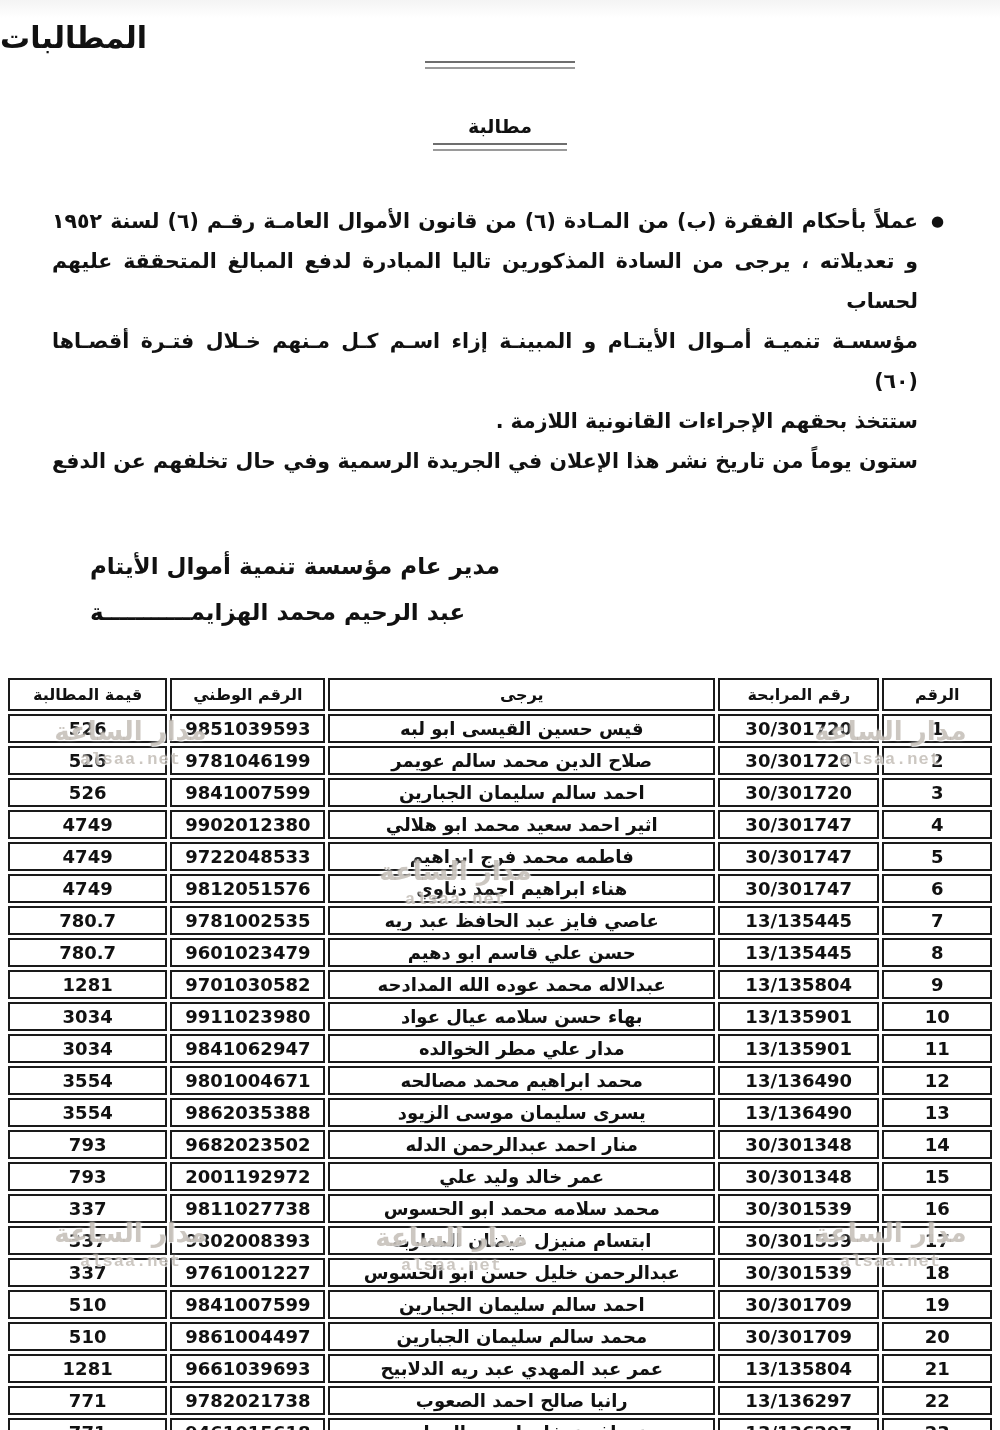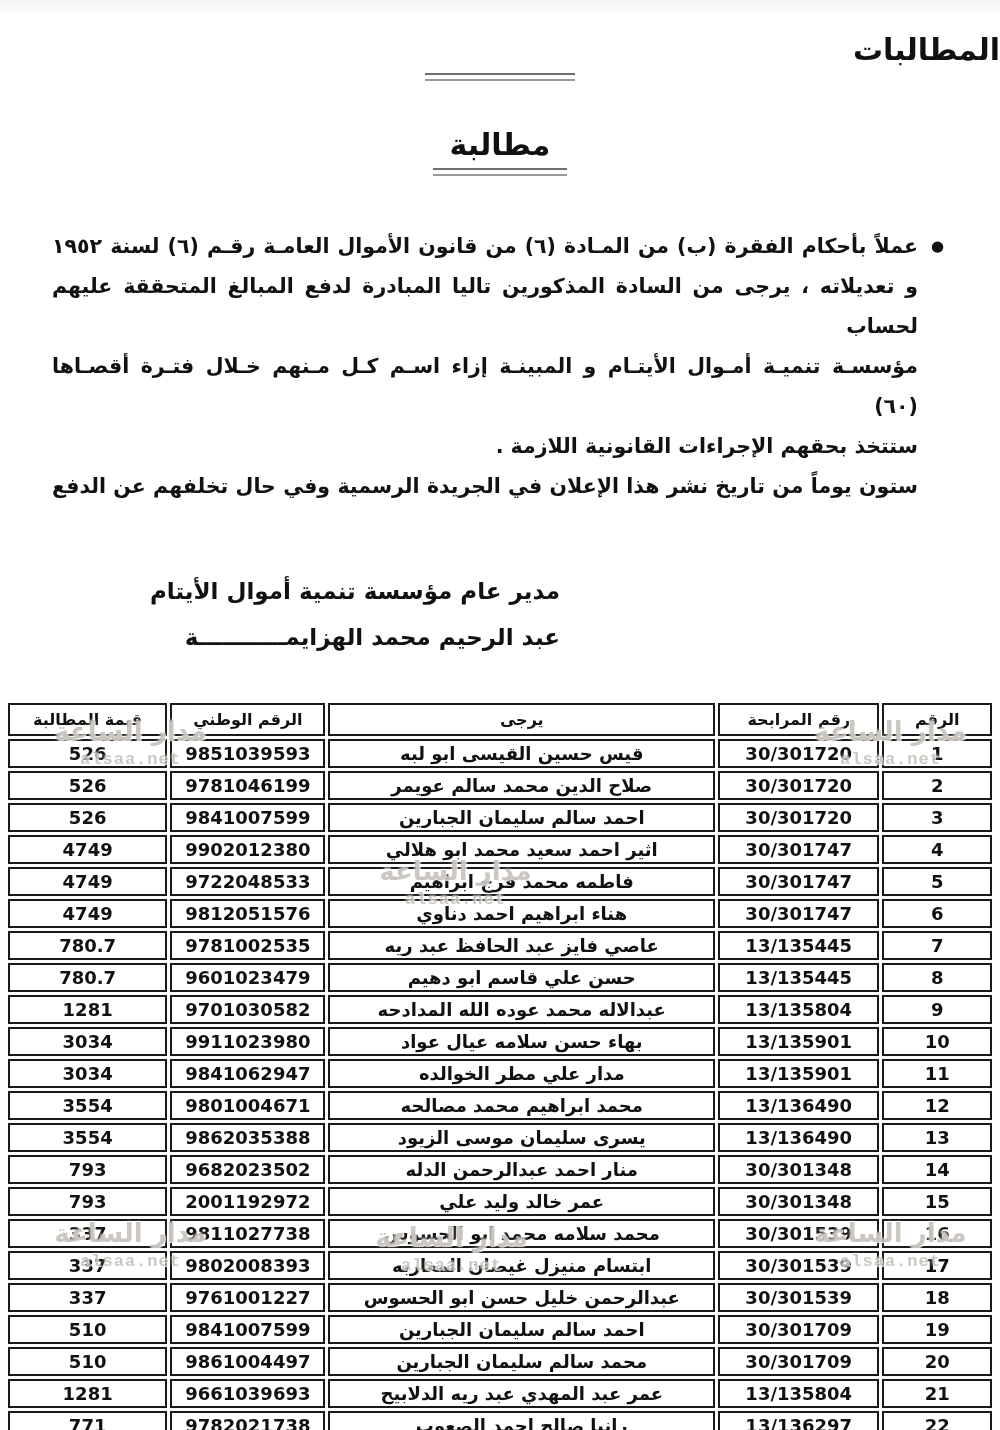--- a/index.html
+++ b/index.html
@@ -6,55 +6,54 @@
   .page {
     position:relative;
     width:1000px; height:1430px;
     background:linear-gradient(#f4f4f4, #ffffff 18px);
     font-family:"DejaVu Sans","Liberation Sans",sans-serif;
     color:#111;
     direction:rtl;
     overflow:hidden;
   }
   .doc-title {
-    text-align:right;
+    text-align:left;
     font-size:30px;
     font-weight:bold;
     padding-top:20px;
-    margin-top:12px;
   }
   .underline2 {
     width:150px; height:4px;
     border-top:2px solid #6e6e6e;
     border-bottom:2px solid #9a9a9a;
     margin:6px auto 0;
   }
   .underline2.small { width:134px; }
   .doc-subtitle {
     text-align:center;
-    font-size:30px;
+    font-size:19px;
     font-weight:bold;
     margin-top:46px;
   }
   .notice {
     display:flex;
     gap:13px;
     margin:50px 56px 0 52px;
     font-weight:bold;
     font-size:20.5px;
     line-height:40px;
   }
   .bullet { flex:0 0 auto; font-size:15px; line-height:40px; }
   .notice-lines { flex:1; }
   .nl { text-align:justify; text-align-last:justify; }
   .nl.last { text-align:right; text-align-last:right; }
   .signature {
     width:470px;
     margin:62px 440px 0 0;
-    text-align:right;
+    text-align:left;
     font-weight:bold;
     font-size:23px;
     line-height:46px;
   }
   table.claims {
     border-spacing:3px;
     border-collapse:separate;
     margin:40px auto 0;
     width:990px;
     table-layout:fixed;

